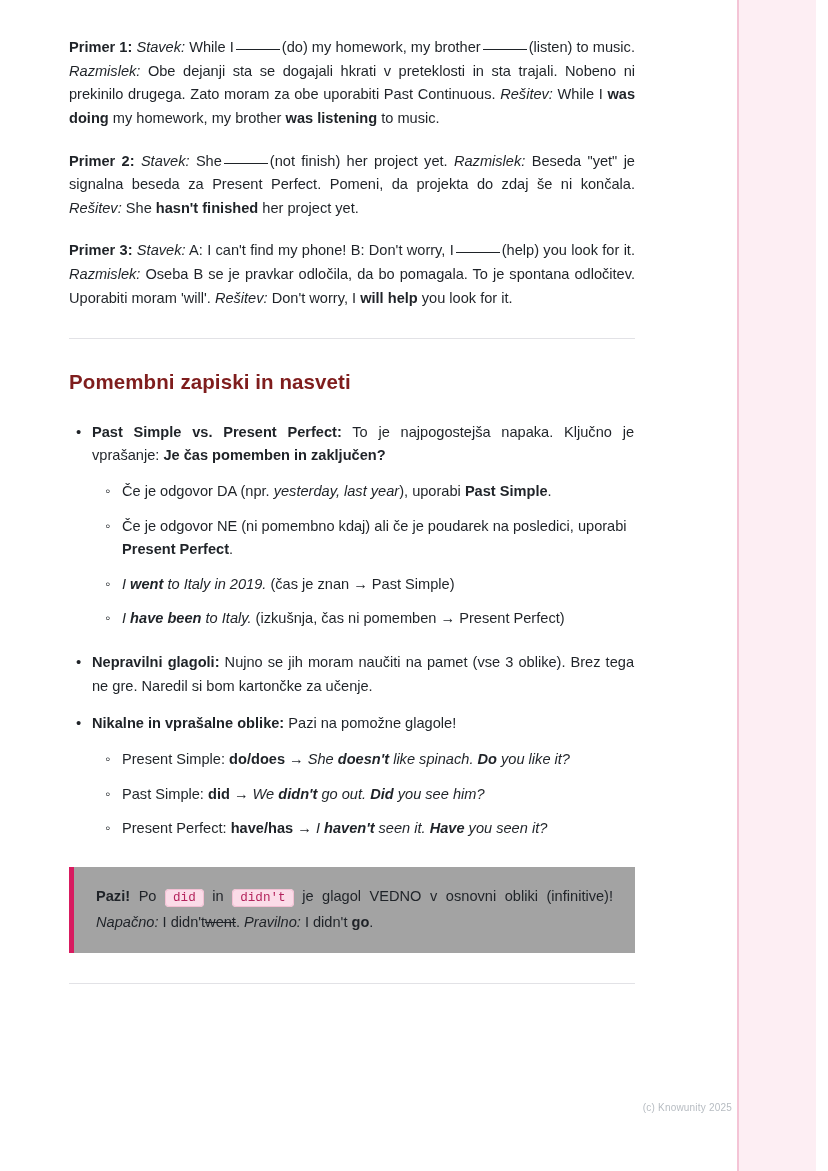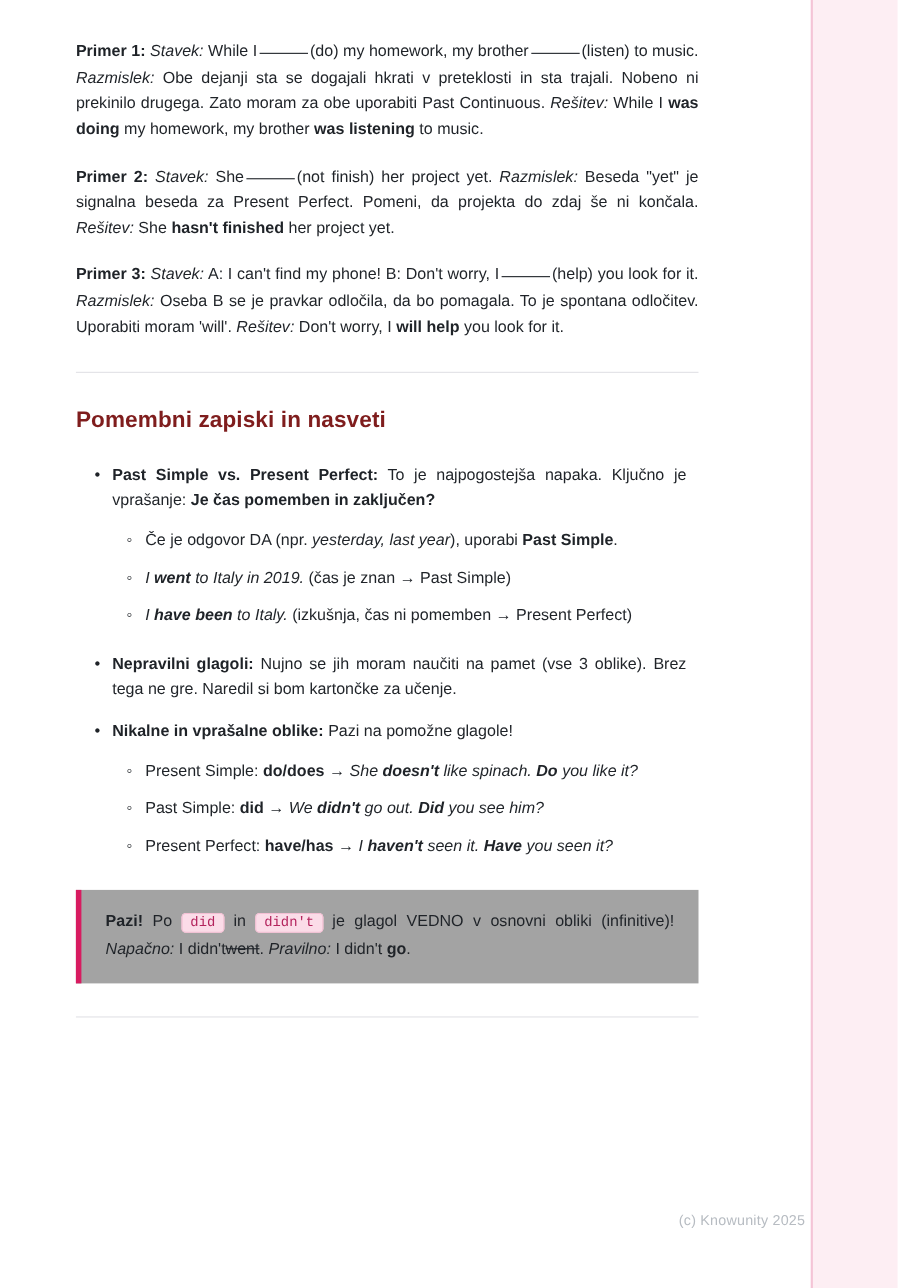--- a/index.html
+++ b/index.html
@@ -66,21 +66,21 @@
     margin: 28px 0 26px 0;
   }
   h2.section {
     color: #7f1d1d;
     font-size: 20.5px;
     font-weight: bold;
     margin: 0 0 22px 0;
     letter-spacing: 0.1px;
   }
   ul.lvl1 {
-    margin: 11px;
+    margin: 1px;
     padding: 0 0 0 22px;
     list-style: none;
   }
   ul.lvl1 > li {
     position: relative;
     margin: 0 0 14px 0;
     text-align: justify;
   }
   ul.lvl1 > li::before {
     content: "•";
@@ -140,21 +140,21 @@
   .strike { text-decoration: line-through; }
   hr.bottom-rule {
     border: none;
     border-top: 1px solid #e2e2e6;
     margin: 30px 0 0 0;
   }
   .copyright {
     position: absolute;
     right: 84px;
     top: 1102px;
-    font-size: 13px;
+    font-size: 10px;
     color: #b7bcc2;
     letter-spacing: 0.2px;
     text-align: right;
   }
 </style>
 </head>
 <body>
 
 <div class="page">
 
@@ -209,20 +209,23 @@
 
       <li>
         <span class="b">Past Simple vs. Present Perfect:</span>
         <span>To je najpogostejša napaka. Ključno je vprašanje:</span>
         <span class="b">Je čas pomemben in zaključen?</span>
         <ul class="lvl2">
           <li>
             <span>Če je odgovor DA (npr. </span><span class="i">yesterday, last year</span><span>), uporabi </span><span class="b">Past Simple</span><span>.</span>
           </li>
           <li>
+            <span>Če je odgovor NE (ni pomembno kdaj) ali če je poudarek na posledici, uporabi </span><span class="b">Present Perfect</span><span>.</span>
+          </li>
+          <li>
             <span class="i">I </span><span class="i b">went</span><span class="i"> to Italy in 2019.</span><span> (čas je znan → Past Simple)</span>
           </li>
           <li>
             <span class="i">I </span><span class="i b">have been</span><span class="i"> to Italy.</span><span> (izkušnja, čas ni pomemben → Present Perfect)</span>
           </li>
         </ul>
       </li>
 
       <li>
         <span class="b">Nepravilni glagoli:</span>

